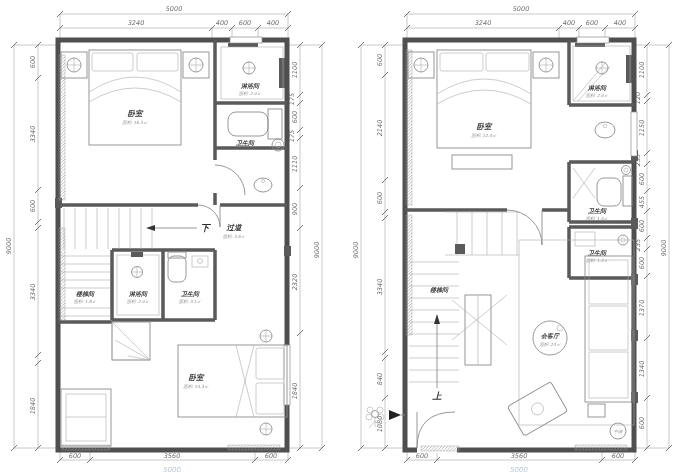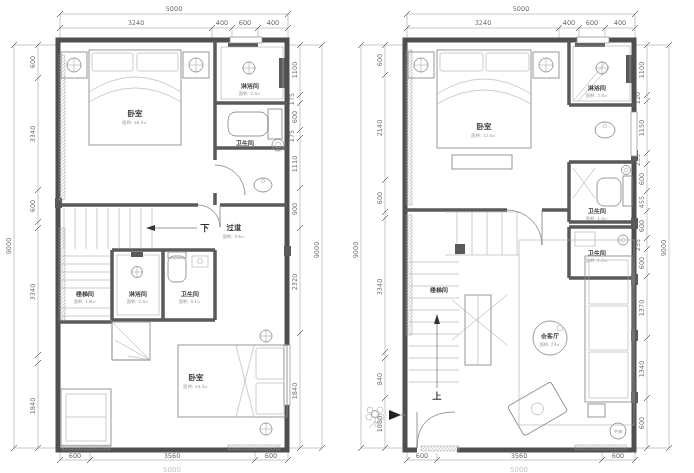--- a/index.html
+++ b/index.html
@@ -1,17 +1,17 @@
 <!DOCTYPE html>
 <html><head>
 <meta charset="utf-8">
 <style>
   html,body{margin:0;padding:0;background:#fff;}
   #canvas{position:relative;width:694px;height:473px;background:#fff;overflow:hidden;
-          font-family:"DejaVu Sans",sans-serif;}
+          font-family:"DejaVu Sans",sans-serif;font-style:italic;}
   svg{position:absolute;top:0;}
   #plan-left{left:0;}
   #plan-right{left:347px;}
   .wall{stroke:#4f4f4f;fill:none;}
   .iw{stroke:#5a5a5a;stroke-width:3.5;fill:none;}
   .fx{stroke:#8c8c8c;stroke-width:.9;fill:none;}
   .fx2{stroke:#ababab;stroke-width:.6;fill:none;}
   .dim{stroke:#9a9a9a;stroke-width:.55;fill:none;}
   .tick{stroke:#6b6b6b;stroke-width:.9;fill:none;}
   .dark{fill:#5a5a5a;stroke:none;}

